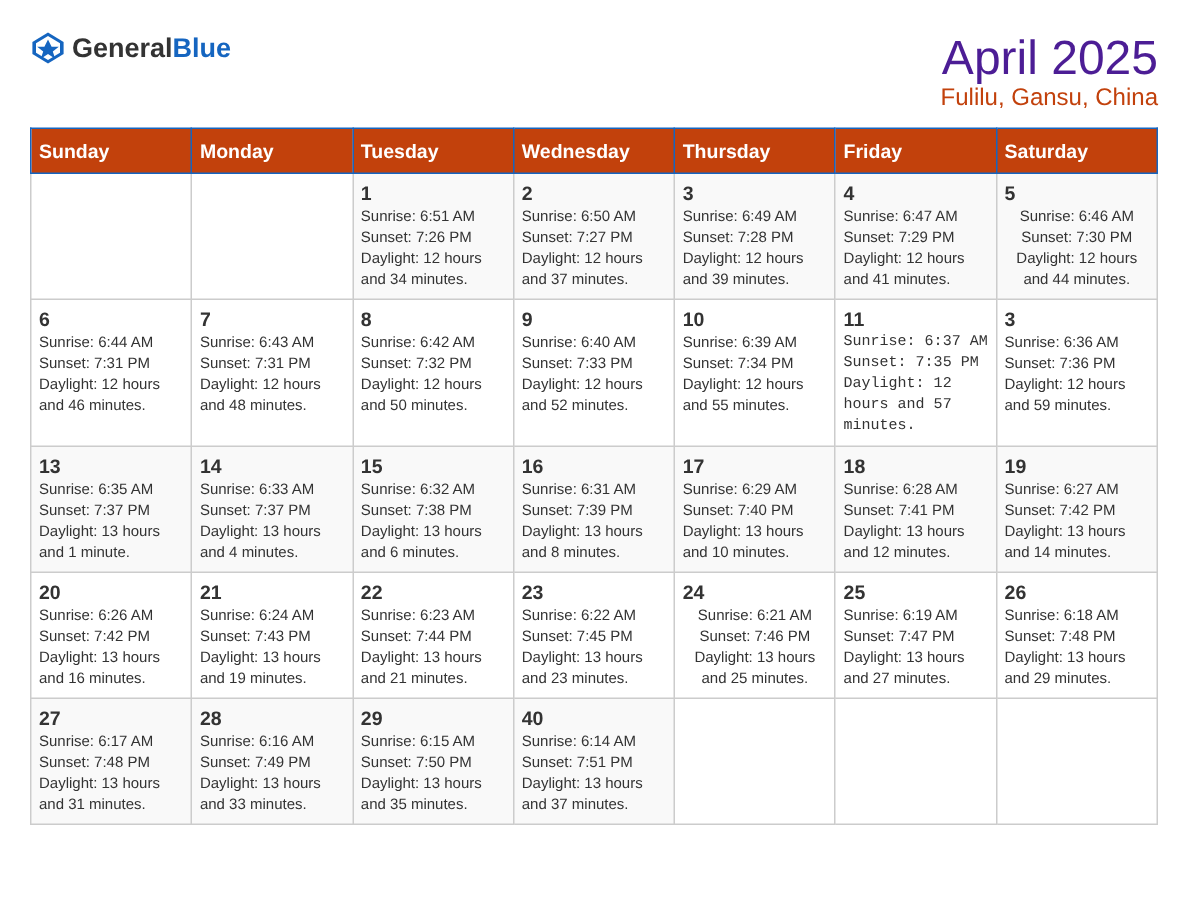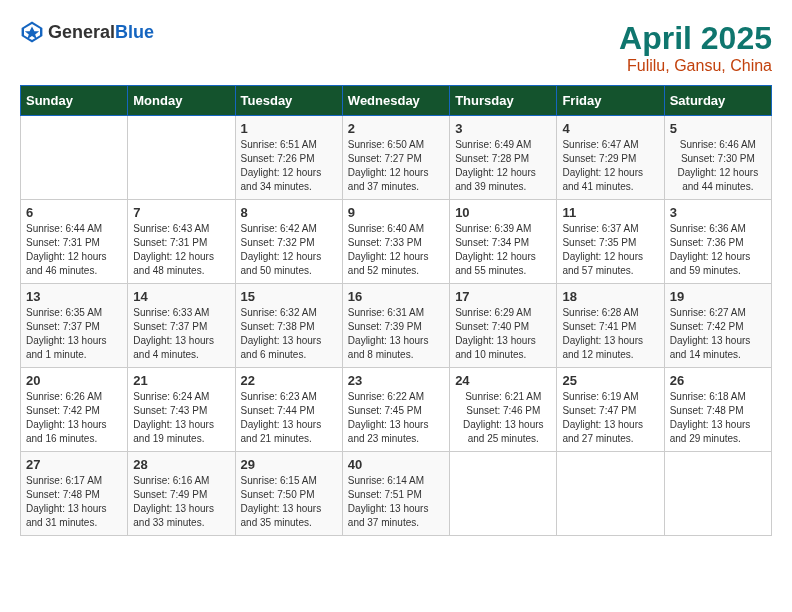--- a/index.html
+++ b/index.html
@@ -33,34 +33,34 @@
     }
     .logo-icon {
       width: 24px;
       height: 24px;
     }
     .title-block {
       text-align: right;
     }
     .month-title {
       font-size: 32px;
-      font-weight: bold;
-      color: #0f766e;
+      font-weight: normal;
+      color: #4c1d95;
     }
     .location-title {
       font-size: 16px;
       color: #c2410c;
     }
     table {
       width: 100%;
       border-collapse: collapse;
       border: 1px solid #ccc;
     }
     thead tr th {
-      background-color: #14532d;
+      background-color: #c2410c;
       color: #fff;
       font-size: 13px;
       font-weight: bold;
       padding: 7px 5px;
       text-align: left;
       border: 1px solid #1565c0;
     }
     tbody tr td {
       vertical-align: top;
       border: 1px solid #ccc;
@@ -185,21 +185,21 @@
 Daylight: 12 hours and 52 minutes.</div>
         </td>
         <td>
           <span class="day-number">10</span>
           <div class="cell-content" style="white-space: pre-line;">Sunrise: 6:39 AM
 Sunset: 7:34 PM
 Daylight: 12 hours and 55 minutes.</div>
         </td>
         <td>
           <span class="day-number">11</span>
-          <div class="cell-content" style="white-space: pre-line;">Sunrise: 6:37 AM
+          <div class="cell-content" style="white-space: pre-line; font-family: Liberation Mono, monospace;">Sunrise: 6:37 AM
 Sunset: 7:35 PM
 Daylight: 12 hours and 57 minutes.</div>
         </td>
         <td>
           <span class="day-number">3</span>
           <div class="cell-content" style="white-space: pre-line;">Sunrise: 6:36 AM
 Sunset: 7:36 PM
 Daylight: 12 hours and 59 minutes.</div>
         </td>
       </tr>

